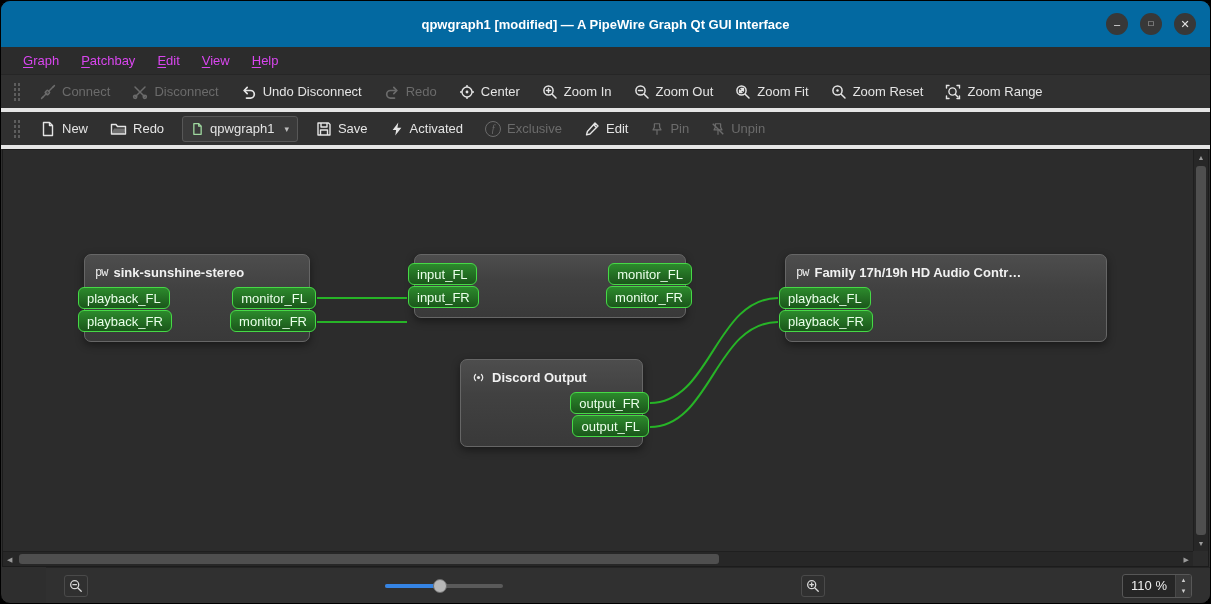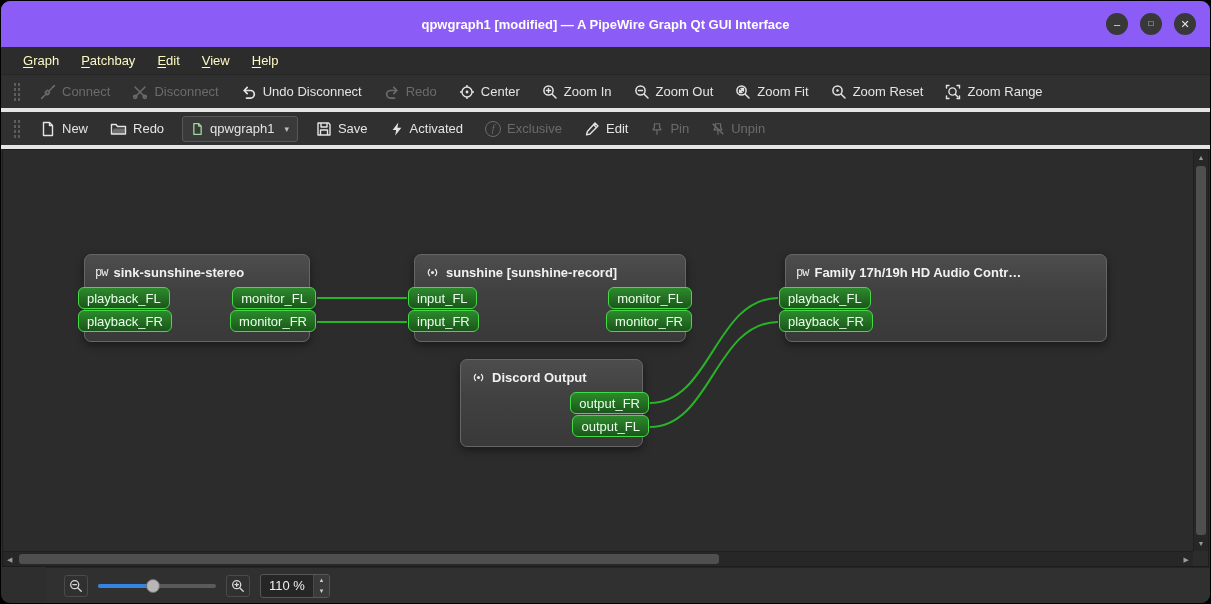--- a/index.html
+++ b/index.html
@@ -3,29 +3,29 @@
 <meta charset="utf-8">
 <style>
   * { box-sizing: border-box; margin: 0; padding: 0; }
   html,body { width:1211px; height:604px; background:#000; font-family:"Liberation Sans", sans-serif; }
   .window {
     position:absolute; left:0; top:0; width:1211px; height:604px;
     border-radius:10px; overflow:hidden; background:#2e2e2e;
     display:flex; flex-direction:column; border:1px solid #000;
   }
   
-  .titlebar { height:46px; background:#8b5cf6; display:flex; align-items:center; justify-content:center; position:relative; flex:none; }
+  .titlebar { height:46px; background:#0369a1; display:flex; align-items:center; justify-content:center; position:relative; flex:none; }
   .titlebar .title { color:#ffffff; font-size:13px; font-weight:bold; }
   .win-controls { position:absolute; right:14px; top:0; height:100%; display:flex; align-items:center; gap:12px; }
   .win-btn { width:22px; height:22px; border-radius:50%; background:#383838; color:#e6e6e6;
     display:flex; align-items:center; justify-content:center; font-size:11px; line-height:1; cursor:default; border:none; }
   .win-btn .sq { font-size:8px; }
   
   .menubar { height:28px; background:#2c2c2c; display:flex; align-items:center; padding:0 12px; gap:2px; flex:none; border-bottom:1px solid #262626; }
-  .menu-item { color:#fef9c3; font-size:13px; padding:3px 10px; border-radius:3px; }
+  .menu-item { color:#d946ef; font-size:13px; padding:3px 10px; border-radius:3px; }
   .menu-item u { text-decoration:underline; text-underline-offset:2px; }
   
   .toolbar { height:37px; background:#303030; display:flex; align-items:center; padding:0 12px; gap:14px; flex:none; border-bottom:4px solid #e5e5e5; }
   .tb-handle { width:7px; height:20px; margin-right:2px;
     background-image:radial-gradient(#5d5d5d 1px, transparent 1.4px); background-size:4px 5px; }
   .tb-btn { display:flex; align-items:center; gap:6px; background:transparent; border:none;
     color:#e4e4e4; font-size:13px; font-family:"Liberation Sans", sans-serif; padding:4px 4px; cursor:default; }
   .tb-btn.disabled { color:#6b6b6b; }
   .tb-btn svg { display:block; }
   .combo { display:flex; align-items:center; gap:6px; background:#3a3a3a; border:1px solid #575757;
@@ -51,21 +51,21 @@
   .port.in { margin-left:-17px; }
   .port.out { margin-left:auto; margin-right:-17px; }
   
   .vscroll { background:#272727; border-left:1px solid #1f1f1f; position:relative; display:flex; flex-direction:column; justify-content:space-between; align-items:center; }
   .hscroll { background:#272727; border-top:1px solid #1f1f1f; position:relative; display:flex; justify-content:space-between; align-items:center; }
   .scroll-arrow { color:#9a9a9a; font-size:7px; line-height:1; padding:4px 4px; }
   .vthumb { position:absolute; left:2px; right:2px; top:16px; bottom:16px; background:#4f4f4f; border-radius:3px; }
   .hthumb { position:absolute; top:2px; bottom:2px; left:16px; width:700px; background:#4f4f4f; border-radius:3px; }
   .scroll-corner { background:#2c2c2c; }
   
-  .statusbar { height:36px; background:#303030; border-top:1px solid #242424; display:flex; align-items:center; justify-content:flex-start; gap:10px; padding:0 18px; flex:none;margin-left:45px; }
+  .statusbar { height:36px; background:#303030; border-top:1px solid #242424; display:flex; align-items:center; justify-content:space-between; gap:10px; padding:0 18px; flex:none;margin-left:45px; }
   .zoom-btn { width:24px; height:22px; display:flex; align-items:center; justify-content:center;
     background:transparent; border:1px solid #4a4a4a; border-radius:3px; color:#d8d8d8; }
   .slider { position:relative; width:118px; height:16px; }
   .slider .track { position:absolute; top:6px; left:0; right:0; height:4px; background:#5a5a5a; border-radius:2px; }
   .slider .fill { position:absolute; top:6px; left:0; width:55px; height:4px; background:#3584e4; border-radius:2px; }
   .slider .handle { position:absolute; top:1px; left:48px; width:14px; height:14px; border-radius:50%;
     background:#b7b7b7; border:1px solid #6e6e6e; }
   .spinbox { display:flex; align-items:stretch; height:24px; background:#262626; border:1px solid #575757; border-radius:3px; overflow:hidden; }
   .spin-value { color:#eeeeee; font-size:13px; display:flex; align-items:center; padding:0 8px; }
   .spin-arrows { display:flex; flex-direction:column; width:16px; border-left:1px solid #494949; }
@@ -286,28 +286,20 @@
           <span class="port in">playback_FL</span>
           <span class="port out">monitor_FL</span>
         </div>
         <div class="port-row">
           <span class="port in">playback_FR</span>
           <span class="port out">monitor_FR</span>
         </div>
       </div>
 
       <div class="node" style="left:411px; top:104px; width:272px;">
-        <div class="node-header">
-          <svg width="15" height="15" viewBox="0 0 16 16" fill="none" stroke="#e8e8e8" stroke-width="1.3" stroke-linecap="round">
-              <circle cx="8" cy="8" r="1.7" fill="#e8e8e8" stroke="none"></circle>
-              <path d="M4.9 4.8 a4.4 4.4 0 0 0 0 6.4"></path>
-              <path d="M11.1 4.8 a4.4 4.4 0 0 1 0 6.4"></path>
-            </svg>
-          <span class="node-title">sunshine [sunshine-record]</span>
-        </div>
         <div class="port-row">
           <span class="port in">input_FL</span>
           <span class="port out">monitor_FL</span>
         </div>
         <div class="port-row">
           <span class="port in">input_FR</span>
           <span class="port out">monitor_FR</span>
         </div>
       </div>
 

